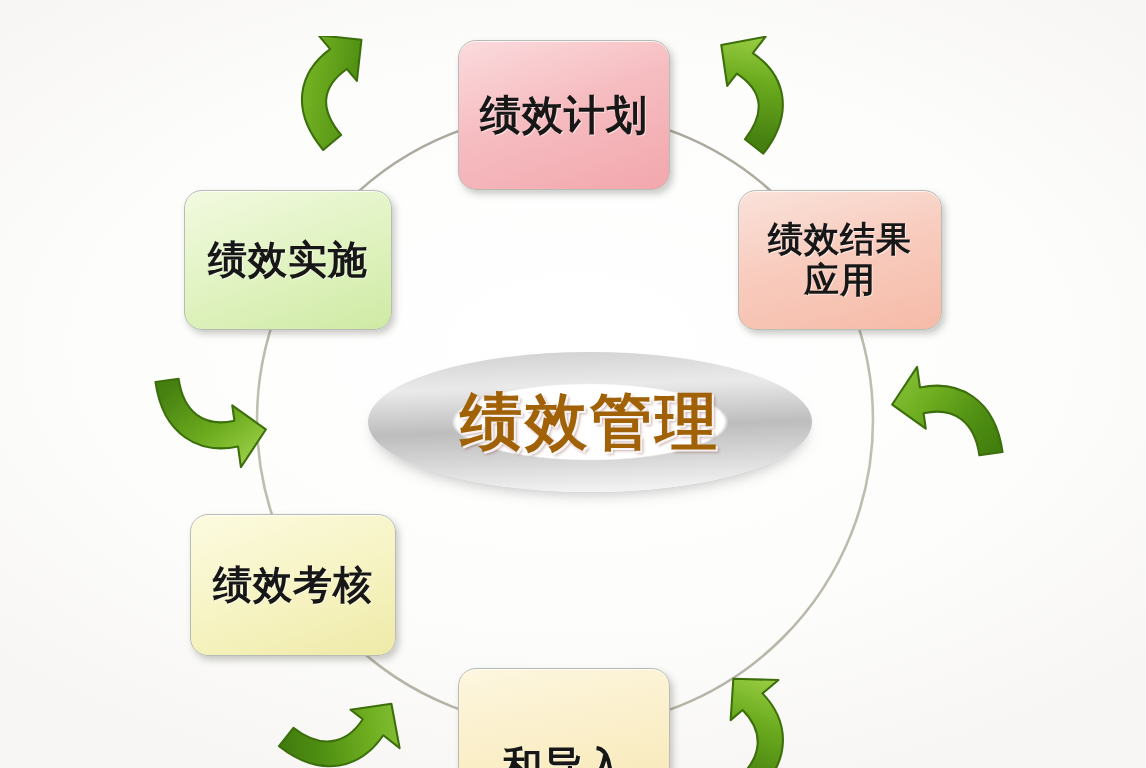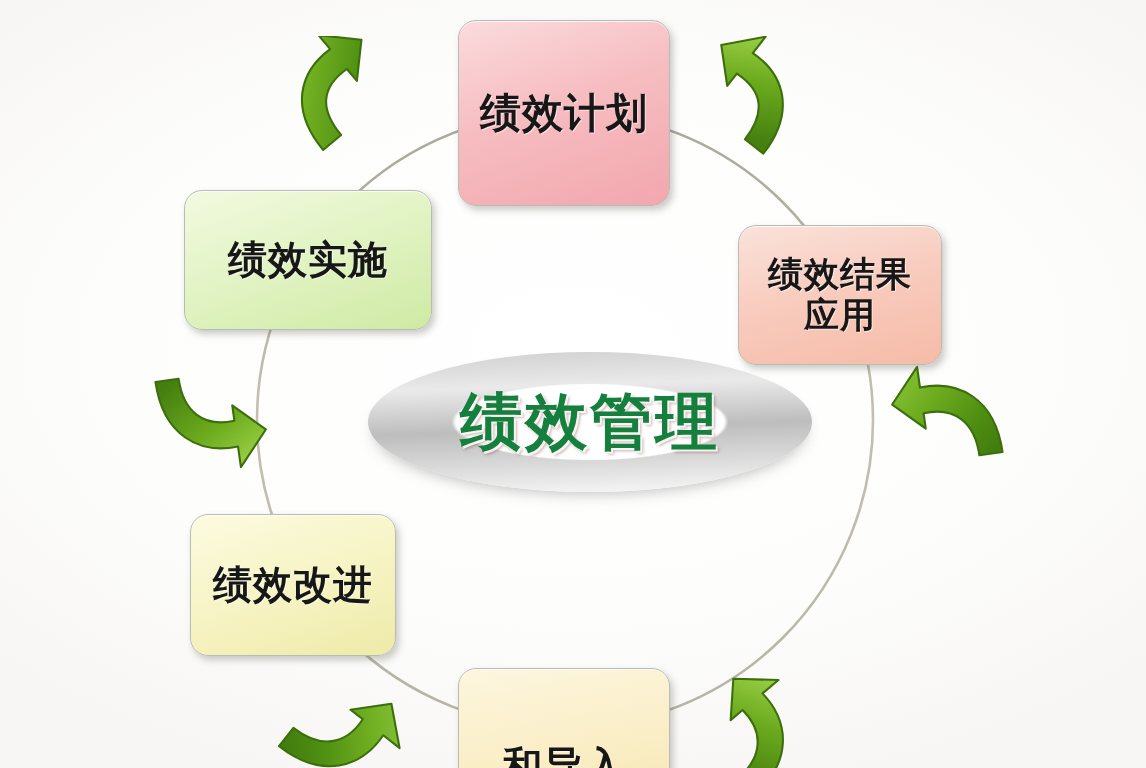--- a/index.html
+++ b/index.html
@@ -53,29 +53,28 @@
     font-weight: 700;
     color: #171717;
     line-height: 1.18;
     letter-spacing: 1px;
     text-shadow: 1px 1px 0 rgba(255,255,255,.55);
     padding: 0 6px;
   }
 
   
   #node-plan {
-    left: 458px; top: 20px; width: 212px; height: 186px;
+    left: 458px; top: 40px; width: 212px; height: 150px;
     background: linear-gradient(160deg,#fbdbdd 0%, #f6bdc1 45%, #f2a7ad 100%);
   }
   #node-plan .label { font-size: 41px; }
 
   #node-result {
     left: 738px; top: 190px; width: 204px; height: 140px;
     background: linear-gradient(165deg,#fae2da 0%, #f8cbbd 48%, #f6bba8 100%);
-    margin-top: 35px;
   }
   #node-result .label { font-size: 35px; }
 
   #node-feedback {
     left: 736px; top: 518px; width: 208px; height: 136px;
     background: linear-gradient(165deg,#fdf0e2 0%, #fbdcc2 50%, #f8c9a6 100%);
   }
   #node-feedback .label { font-size: 35px; }
 
   #node-improve {
@@ -84,21 +83,21 @@
   }
   #node-improve .label { font-size: 40px; }
 
   #node-appraisal {
     left: 190px; top: 514px; width: 206px; height: 142px;
     background: linear-gradient(160deg,#fcfbe0 0%, #f6f3c2 55%, #eeeaa8 100%);
   }
   #node-appraisal .label { font-size: 39px; }
 
   #node-implement {
-    left: 184px; top: 190px; width: 248px; height: 140px;
+    left: 184px; top: 190px; width: 208px; height: 140px;
     background: linear-gradient(160deg,#f2fae0 0%, #dff2bf 55%, #cfeaa4 100%);
   }
   #node-implement .label { font-size: 39px; }
 
   
   #center-title {
     position: absolute;
     left: 368px; top: 352px;
     width: 444px; height: 140px;
   }
@@ -114,21 +113,21 @@
   #center-text {
     position: absolute;
     inset: 0;
     display: flex;
     align-items: center;
     justify-content: center;
     font-family: Liberation Mono, monospace;
     font-weight: 700;
     font-size: 62px;
     letter-spacing: 3px;
-    color: #15803d;
+    color: #a16207;
     text-shadow: 2px 2px 0 rgba(255,255,255,.85), 3px 3px 3px rgba(110,30,25,.35);
   }
 
   
   .arrow {
     position: absolute;
     width: 130px;
     height: 130px;
   }
   #arrow-tl  { left: 268px; top: 36px;  }
@@ -189,21 +188,21 @@
 
 
   <div class="node" id="node-improve">
     <div class="label">
       <br>
       <span>和导入</span>
     </div>
   </div>
 
   <div class="node" id="node-appraisal">
-    <div class="label">绩效改进</div>
+    <div class="label">绩效考核</div>
   </div>
 
   <div class="node" id="node-implement">
     <div class="label">绩效实施</div>
   </div>
 
   <div id="center-title">
     <div id="center-ellipse"></div>
     <div id="center-text">绩效管理</div>
   </div>

